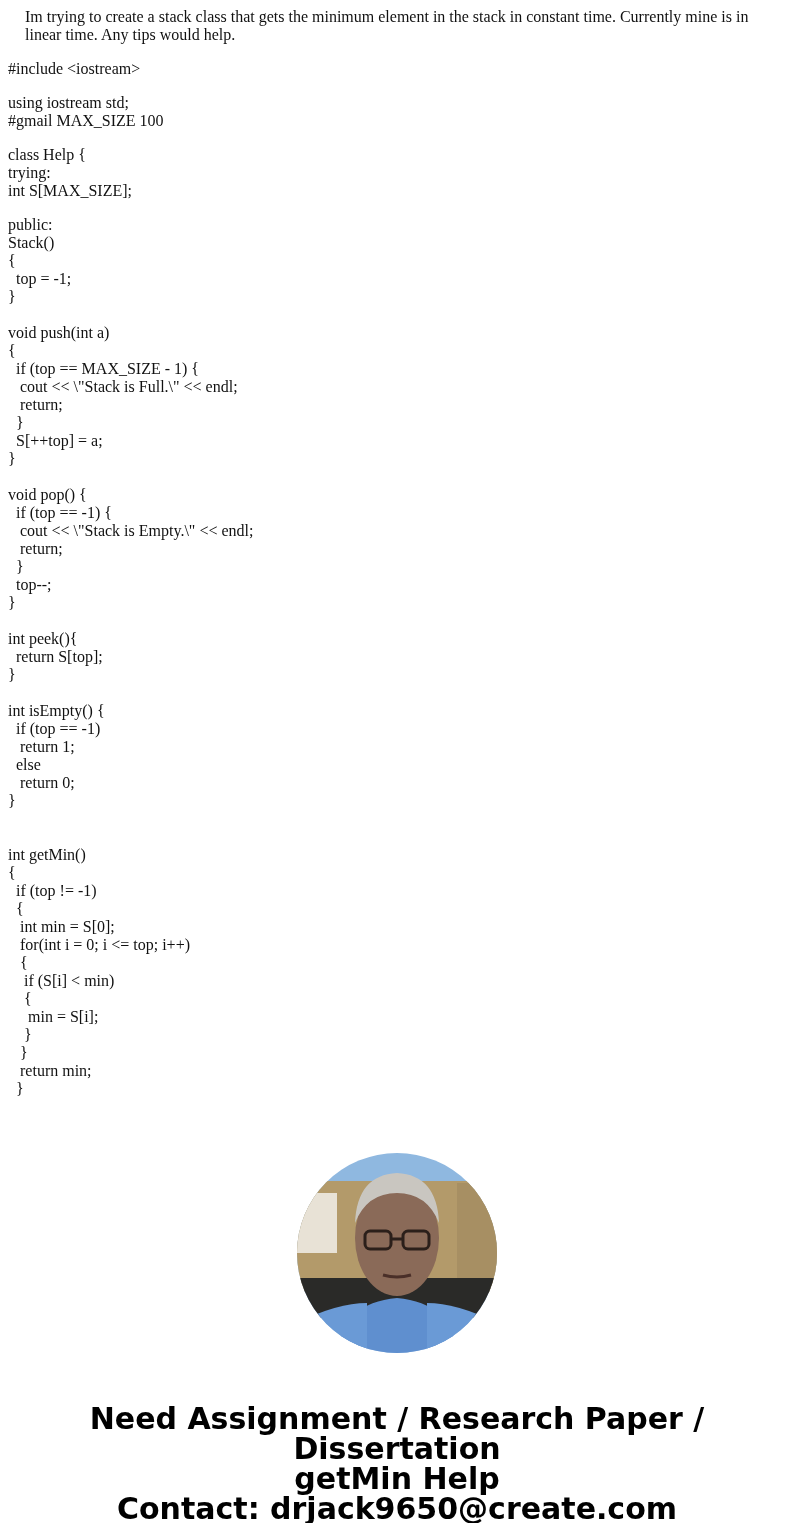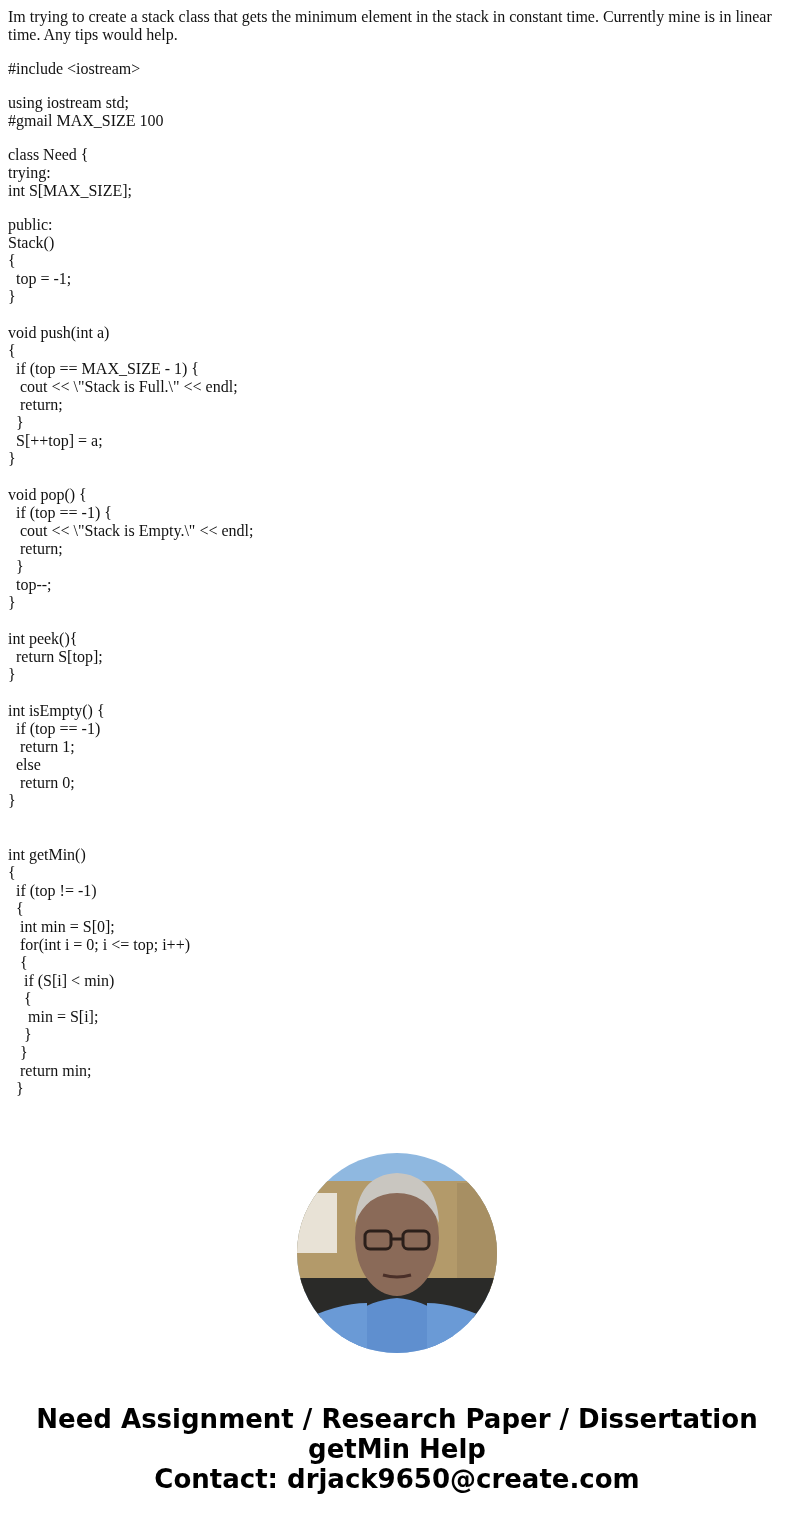--- a/index.html
+++ b/index.html
@@ -7,43 +7,43 @@
     width: 794px;
     height: 1523px;
     overflow: hidden;
     font-family: "Liberation Serif", serif;
     font-size: 16px;
     line-height: 18px;
     color: #111111;
     position: relative;
   }
   .content { position: absolute; left: 8px; top: 8px; width: 778px; }
-  .intro { margin: 0 0 16px 0; }
+  .intro { margin: 0 0 16px 17px; }
   .block { margin: 13px 0 16px 0; white-space: pre; }
   .code-line { display: block; white-space: pre; height: 18px; }
   .avatar-wrap {
     position: absolute; left: 297px; top: 1153px;
     width: 200px; height: 200px; border-radius: 50%; overflow: hidden;
   }
   .footer {
     position: absolute; left: 0; top: 1404px; width: 794px;
     text-align: center;
     font-family: "DejaVu Sans", sans-serif;
-    font-weight: bold; font-size: 26px; line-height: 30px; color: #000;
+    font-weight: bold; font-size: 30px; line-height: 30px; color: #000;
   }
 </style>
 </head>
 <body>
 
 <div class="content">
   <div class="intro">Im trying to create a stack class that gets the minimum element in the stack in constant time. Currently mine is in linear time. Any tips would help.</div>
   <div id="code-area">
       <div class="block"><span class="code-line">#include &lt;iostream&gt;</span></div>
       <div class="block"><span class="code-line">using iostream std;</span><span class="code-line">#gmail MAX_SIZE 100</span></div>
-      <div class="block"><span class="code-line">class Need {</span><span class="code-line">trying:</span><span class="code-line">int S[MAX_SIZE];</span></div>
+      <div class="block"><span class="code-line">class Help {</span><span class="code-line">trying:</span><span class="code-line">int S[MAX_SIZE];</span></div>
       <div class="block"><span class="code-line">public:</span><span class="code-line">Stack()</span><span class="code-line">{</span><span class="code-line">  top = -1;</span><span class="code-line">}</span><span class="code-line"></span><span class="code-line">void push(int a)</span><span class="code-line">{</span><span class="code-line">  if (top == MAX_SIZE - 1) {</span><span class="code-line">   cout &lt;&lt; \"Stack is Full.\" &lt;&lt; endl;</span><span class="code-line">   return;</span><span class="code-line">  }</span><span class="code-line">  S[++top] = a;</span><span class="code-line">}</span><span class="code-line"></span><span class="code-line">void pop() {</span><span class="code-line">  if (top == -1) {</span><span class="code-line">   cout &lt;&lt; \"Stack is Empty.\" &lt;&lt; endl;</span><span class="code-line">   return;</span><span class="code-line">  }</span><span class="code-line">  top--;</span><span class="code-line">}</span><span class="code-line"></span><span class="code-line">int peek(){</span><span class="code-line">  return S[top];</span><span class="code-line">}</span><span class="code-line"></span><span class="code-line">int isEmpty() {</span><span class="code-line">  if (top == -1)</span><span class="code-line">   return 1;</span><span class="code-line">  else</span><span class="code-line">   return 0;</span><span class="code-line">}</span><span class="code-line"></span><span class="code-line"></span><span class="code-line">int getMin()</span><span class="code-line">{</span><span class="code-line">  if (top != -1)</span><span class="code-line">  {</span><span class="code-line">   int min = S[0];</span><span class="code-line">   for(int i = 0; i &lt;= top; i++)</span><span class="code-line">   {</span><span class="code-line">    if (S[i] &lt; min)</span><span class="code-line">    {</span><span class="code-line">     min = S[i];</span><span class="code-line">    }</span><span class="code-line">   }</span><span class="code-line">   return min;</span><span class="code-line">  }</span></div>
     </div>
 </div>
 
 <div class="avatar-wrap">
   <svg width="200" height="200" viewBox="0 0 200 200">
     <rect width="200" height="200" fill="#8fb8e0"></rect>
     <rect x="0" y="28" width="200" height="110" fill="#b39a6a"></rect>
     <rect x="0" y="40" width="40" height="60" fill="#e8e2d6"></rect>
     <rect x="160" y="30" width="40" height="110" fill="#a78f63"></rect>

